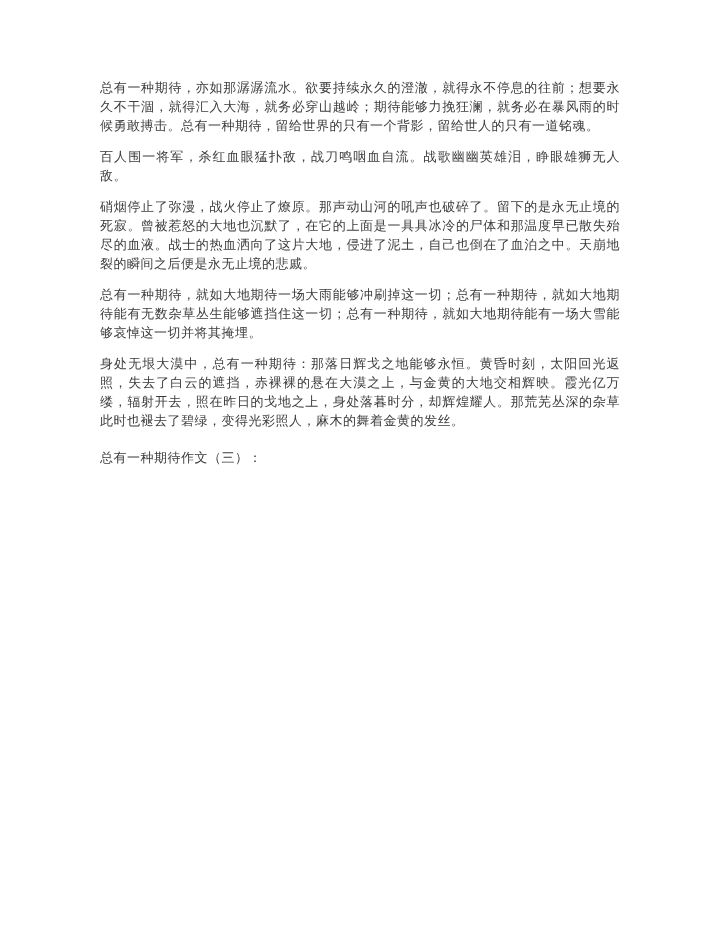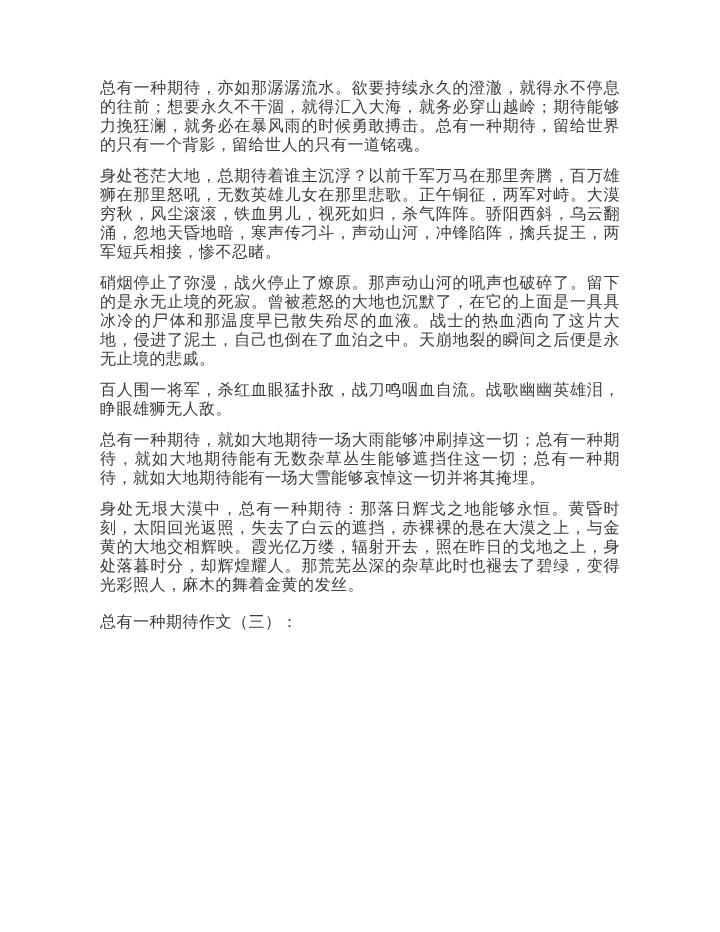--- a/index.html
+++ b/index.html
@@ -18,38 +18,37 @@
     width: 720px;
     height: 932px;
     background: #ffffff;
     padding: 78px 100px 40px 100px;
   }
   .doc {
     width: 520px;
   }
   .doc p {
     margin: 0 0 12px 0;
-    font-size: 16px;
+    font-size: 13px;
     line-height: 19px;
     color: #3b3b3b;
     text-align: justify;
     text-justify: inter-ideograph;
     letter-spacing: 0.5px;
     word-break: break-all;
   }
   .doc p.section-heading {
     margin-top: 18px;
   }
 </style>
 </head>
 <body>
 
 <div class="page">
   <div class="doc">
     <p>总有一种期待，亦如那潺潺流水。欲要持续永久的澄澈，就得永不停息的往前；想要永久不干涸，就得汇入大海，就务必穿山越岭；期待能够力挽狂澜，就务必在暴风雨的时候勇敢搏击。总有一种期待，留给世界的只有一个背影，留给世人的只有一道铭魂。</p>
-    <p>身处苍茫大地，总期待着谁主沉浮？以前千军万马在那里奔腾，百万雄狮在那里怒吼，无数英雄儿女在那里悲歌。正午铜征，两军对峙。大漠穷秋，风尘滚滚，铁血男儿，视死如归，杀气阵阵。骄阳西斜，乌云翻涌，忽地天昏地暗，寒声传刁斗，声动山河，冲锋陷阵，擒兵捉王，两军短兵相接，惨不忍睹。</p>
+    <p>百人围一将军，杀红血眼猛扑敌，战刀鸣咽血自流。战歌幽幽英雄泪，睁眼雄狮无人敌。</p>
     <p>硝烟停止了弥漫，战火停止了燎原。那声动山河的吼声也破碎了。留下的是永无止境的死寂。曾被惹怒的大地也沉默了，在它的上面是一具具冰冷的尸体和那温度早已散失殆尽的血液。战士的热血洒向了这片大地，侵进了泥土，自己也倒在了血泊之中。天崩地裂的瞬间之后便是永无止境的悲戚。</p>
-    <p>百人围一将军，杀红血眼猛扑敌，战刀鸣咽血自流。战歌幽幽英雄泪，睁眼雄狮无人敌。</p>
     <p>总有一种期待，就如大地期待一场大雨能够冲刷掉这一切；总有一种期待，就如大地期待能有无数杂草丛生能够遮挡住这一切；总有一种期待，就如大地期待能有一场大雪能够哀悼这一切并将其掩埋。</p>
     <p>身处无垠大漠中，总有一种期待：那落日辉戈之地能够永恒。黄昏时刻，太阳回光返照，失去了白云的遮挡，赤裸裸的悬在大漠之上，与金黄的大地交相辉映。霞光亿万缕，辐射开去，照在昨日的戈地之上，身处落暮时分，却辉煌耀人。那荒芜丛深的杂草此时也褪去了碧绿，变得光彩照人，麻木的舞着金黄的发丝。</p>
     <p class="section-heading">总有一种期待作文（三）：</p>
   </div>
 </div>
 
 </body></html>

